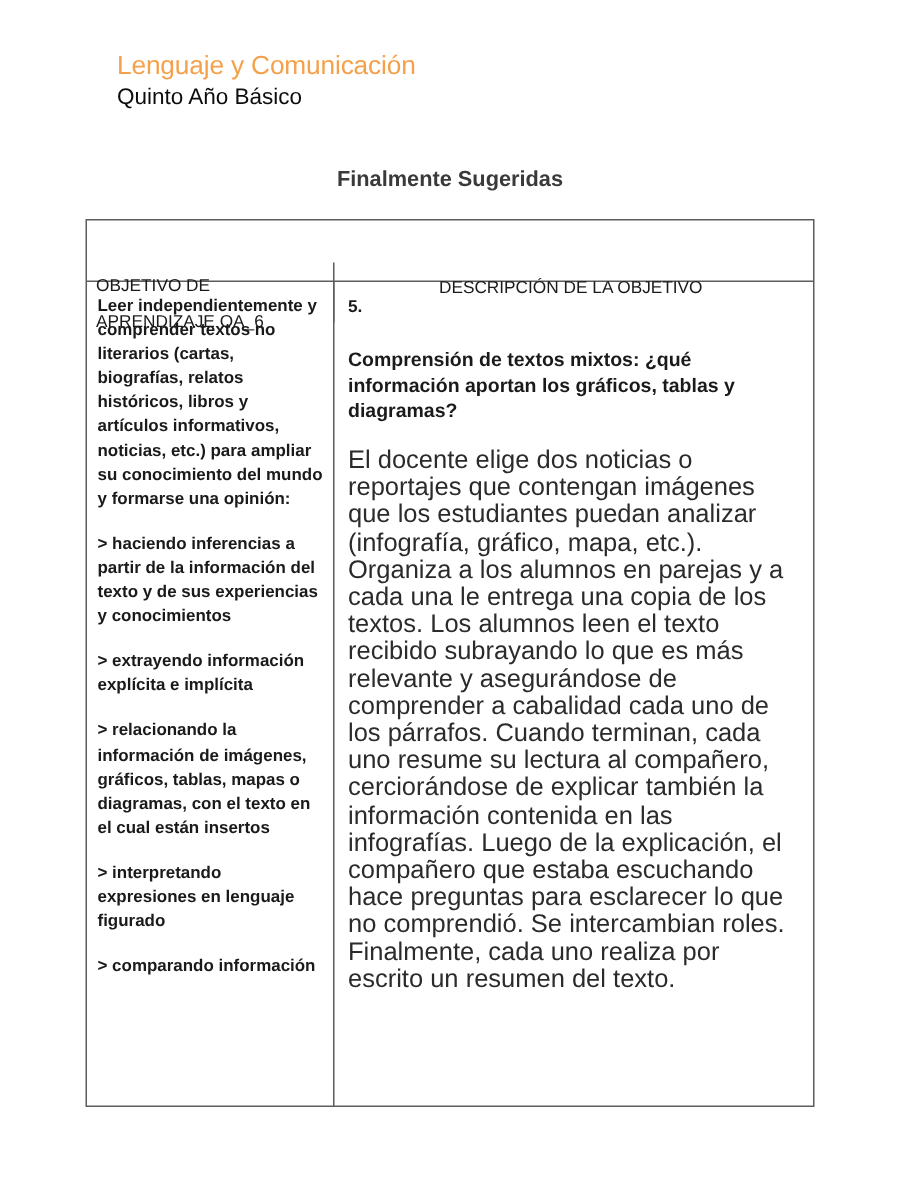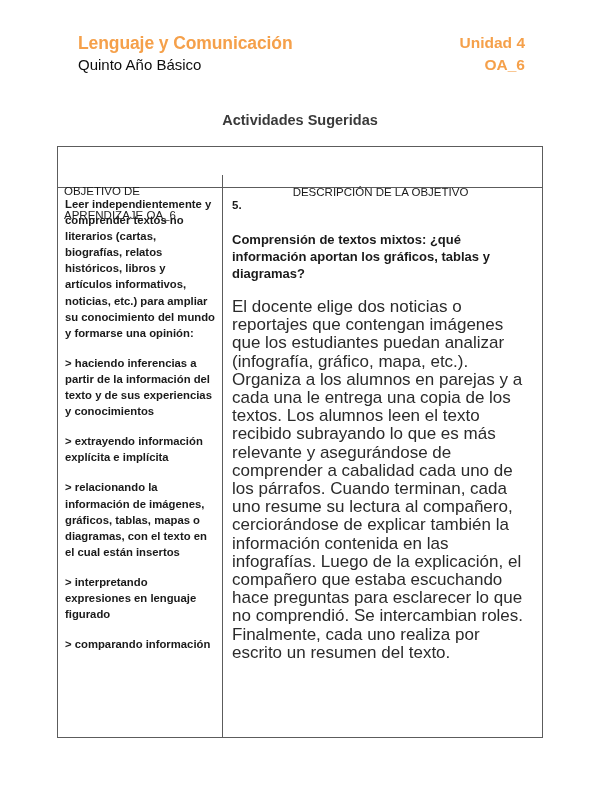--- a/index.html
+++ b/index.html
@@ -31,21 +31,21 @@
   }
   .hdr-right {
     position: absolute;
     left: 320px;
     top: 0;
     width: 205px;
     text-align: right;
   }
   .title-main {
     font-size: 17.5px;
-    font-weight: bold;
+    font-weight: normal;
     color: #F5A04A;
     line-height: 22px;
     letter-spacing: -0.1px;
     white-space: nowrap;
   }
   .title-sub {
     font-size: 15px;
     font-weight: normal;
     color: #0d0d0d;
     line-height: 21px;
@@ -162,27 +162,23 @@
   }
 </style>
 </head>
 <body>
 
 <div id="doc-header">
   <div class="hdr-left">
     <div class="title-main">Lenguaje y Comunicación</div>
     <div class="title-sub">Quinto Año Básico</div>
   </div>
-  <div class="hdr-right">
-    <div class="unit-main">Unidad 4</div>
-    <div class="unit-sub">OA_6</div>
-  </div>
 </div>
 
-<div id="section-title">Actividades Sugeridas</div>
+<div id="section-title">Finalmente Sugeridas</div>
 
 <div id="activities-table">
 
   <div class="tbl-row" id="table-head">
     <div class="col-left">OBJETIVO DE APRENDIZAJE OA_6</div>
     <div class="col-right">DESCRIPCIÓN DE LA OBJETIVO</div>
   </div>
 
   <div class="tbl-row" id="table-body">
 

